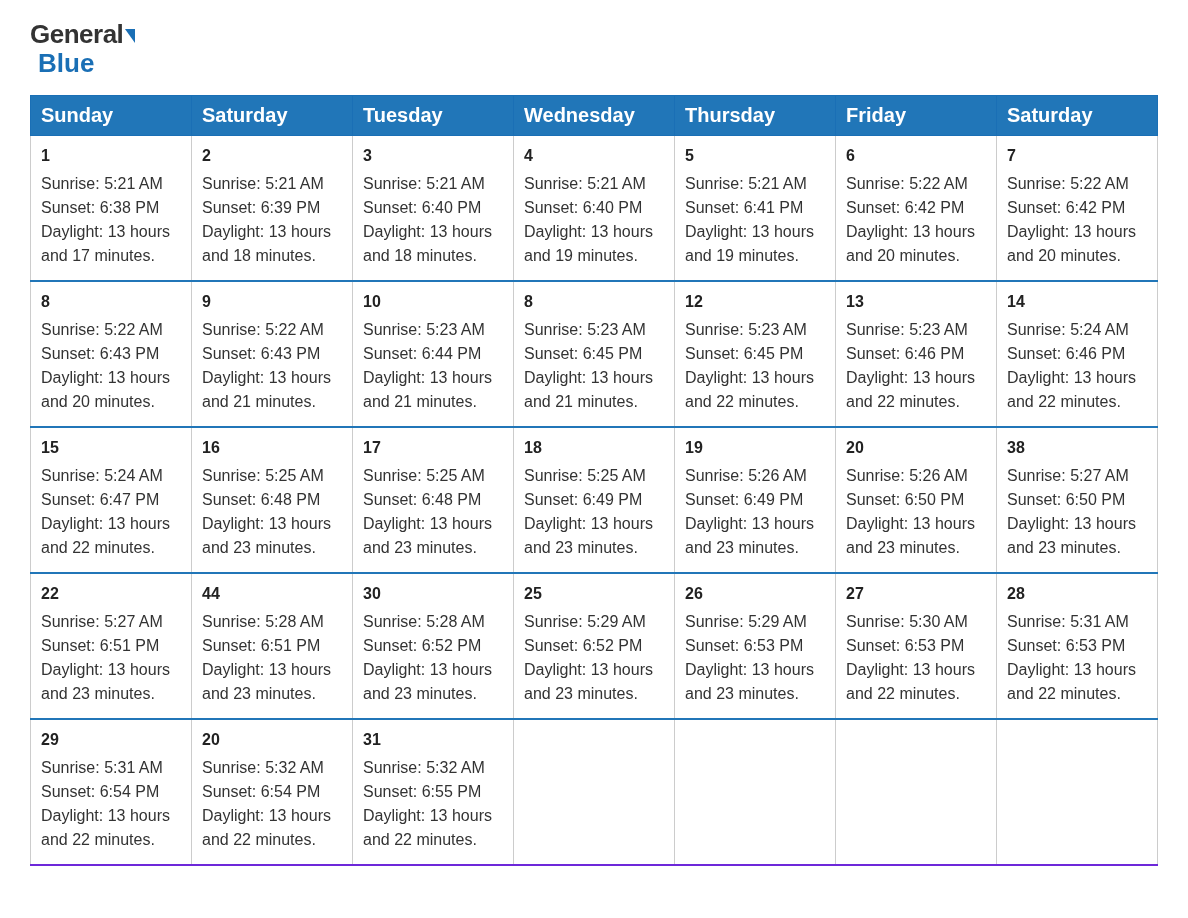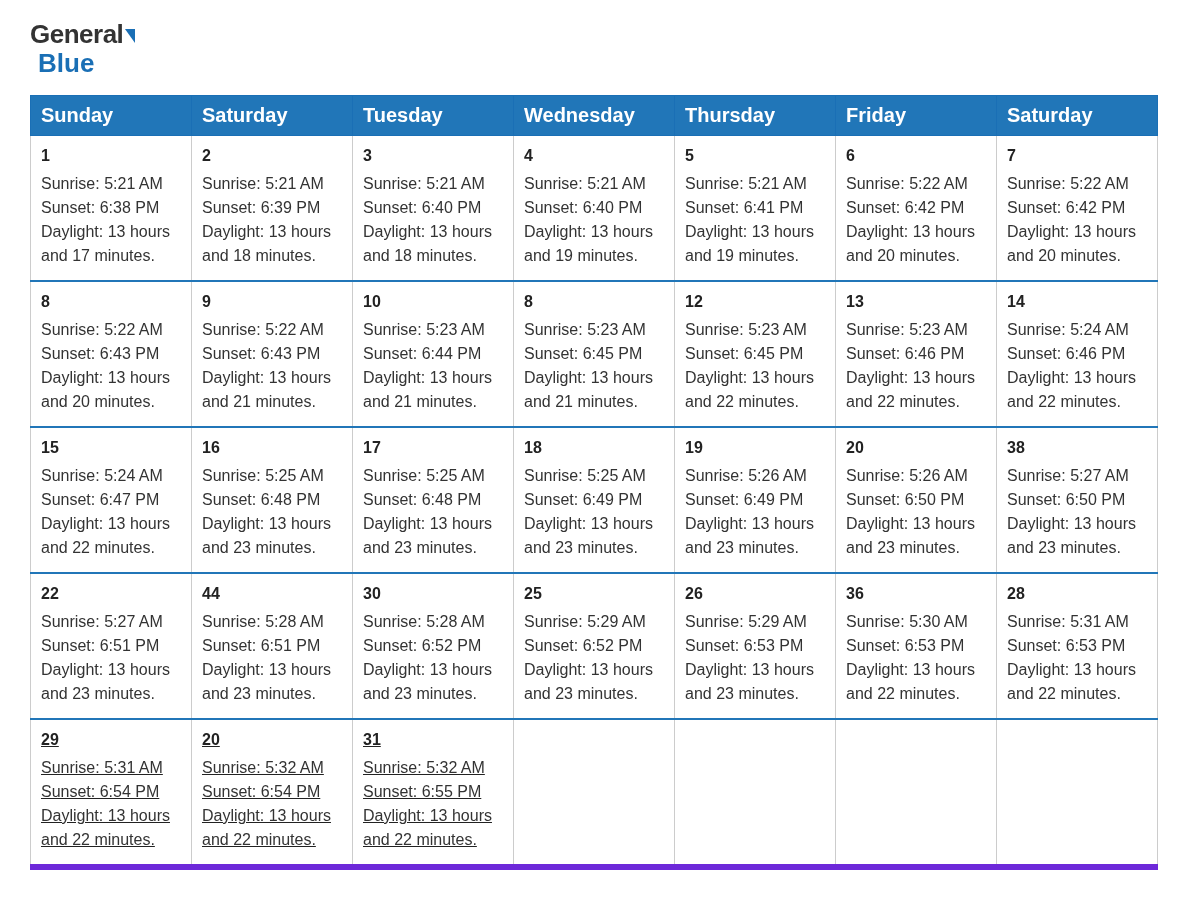--- a/index.html
+++ b/index.html
@@ -93,22 +93,21 @@
       color: #333;
       font-size: 16px;
     }
     .calendar tbody tr td.empty {
       background: #fff;
     }
     .calendar tbody tr {
       border-bottom: 2px solid #2176b8;
     }
     .calendar tbody tr:last-child {
-      border-bottom: 6px solid #6d28d9;
-      text-decoration: underline;
+      border-bottom: 2px solid #6d28d9;
     }
   </style>
 </head>
 <body>
 
 <div class="header">
   <div class="logo">
     <div class="logo-top">
       General<span class="logo-triangle"></span>
     </div>
@@ -185,21 +184,21 @@
         <td><span class="day-number">22</span>
         <span class="day-info">Sunrise: 5:27 AM<br>Sunset: 6:51 PM<br>Daylight: 13 hours<br>and 23 minutes.</span></td>
         <td><span class="day-number">44</span>
         <span class="day-info">Sunrise: 5:28 AM<br>Sunset: 6:51 PM<br>Daylight: 13 hours<br>and 23 minutes.</span></td>
         <td><span class="day-number">30</span>
         <span class="day-info">Sunrise: 5:28 AM<br>Sunset: 6:52 PM<br>Daylight: 13 hours<br>and 23 minutes.</span></td>
         <td><span class="day-number">25</span>
         <span class="day-info">Sunrise: 5:29 AM<br>Sunset: 6:52 PM<br>Daylight: 13 hours<br>and 23 minutes.</span></td>
         <td><span class="day-number">26</span>
         <span class="day-info">Sunrise: 5:29 AM<br>Sunset: 6:53 PM<br>Daylight: 13 hours<br>and 23 minutes.</span></td>
-        <td><span class="day-number">36</span>
+        <td><span class="day-number">27</span>
         <span class="day-info">Sunrise: 5:30 AM<br>Sunset: 6:53 PM<br>Daylight: 13 hours<br>and 22 minutes.</span></td>
         <td><span class="day-number">28</span>
         <span class="day-info">Sunrise: 5:31 AM<br>Sunset: 6:53 PM<br>Daylight: 13 hours<br>and 22 minutes.</span></td>
       </tr>
       <tr>
         <td><span class="day-number">29</span>
         <span class="day-info">Sunrise: 5:31 AM<br>Sunset: 6:54 PM<br>Daylight: 13 hours<br>and 22 minutes.</span></td>
         <td><span class="day-number">20</span>
         <span class="day-info">Sunrise: 5:32 AM<br>Sunset: 6:54 PM<br>Daylight: 13 hours<br>and 22 minutes.</span></td>
         <td><span class="day-number">31</span>

